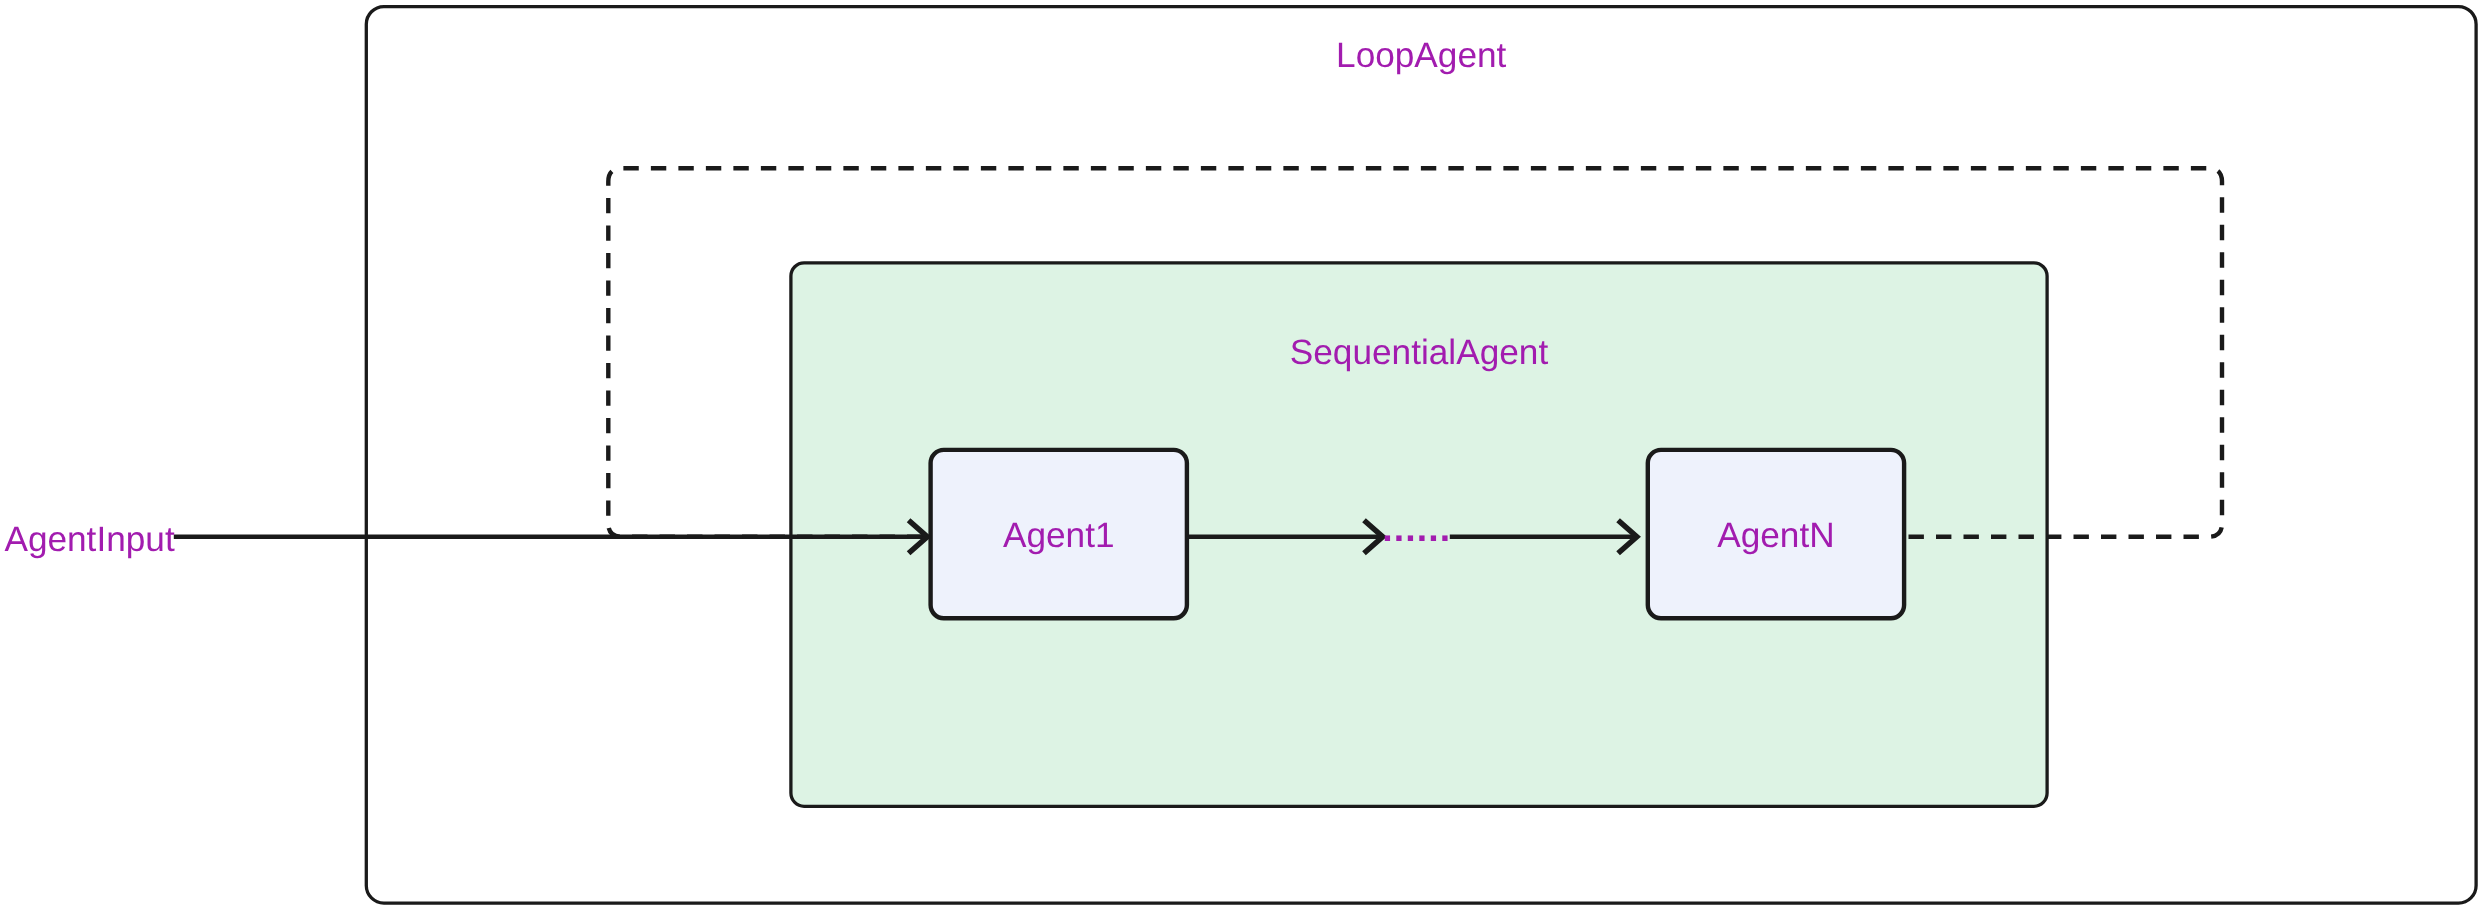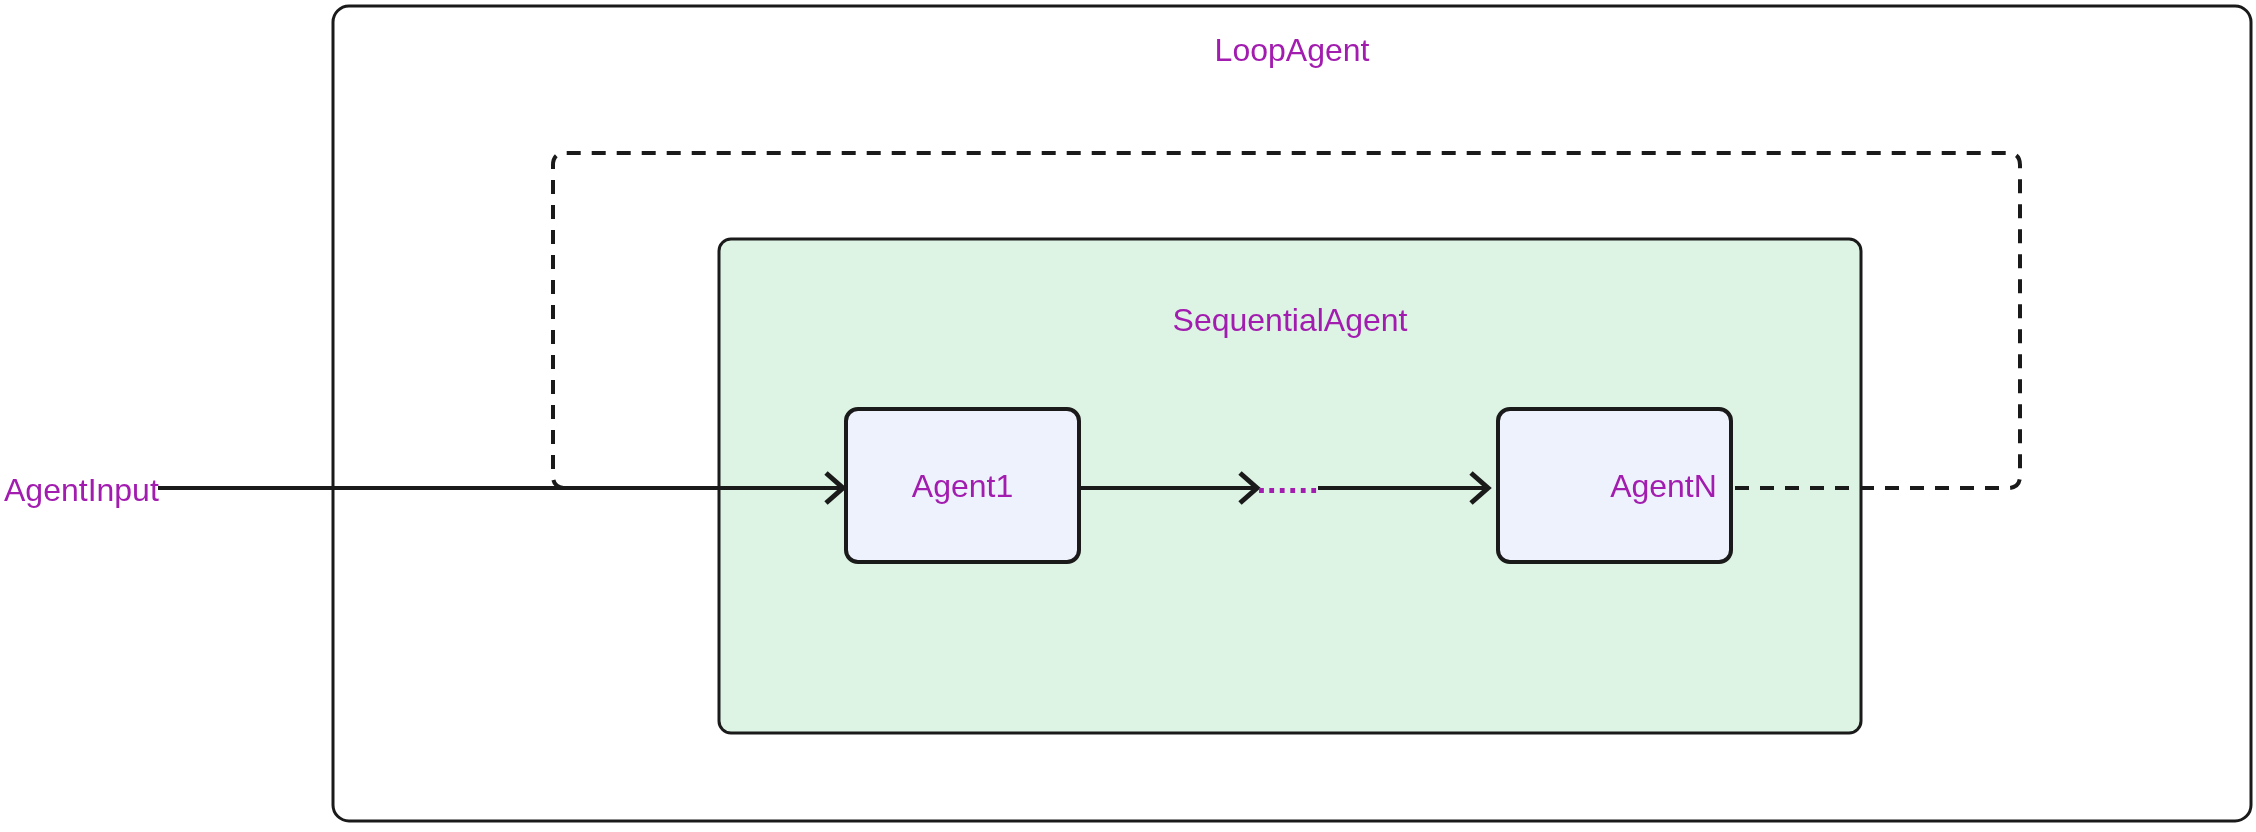--- a/index.html
+++ b/index.html
@@ -66,17 +66,17 @@
   </svg>
 
   <div class="label title-row" style="left:333px; top:30px; width:1918px;">LoopAgent</div>
 
   <div class="label title-row" style="left:719px; top:280px; width:1142px;margin-top:20px;">SequentialAgent</div>
 
   <div class="label" style="left:4px; top:470px;">AgentInput</div>
 
   <div class="label centered" style="left:846px; top:409px; width:233px; height:153px;">Agent1</div>
 
-  <div class="label centered" style="left:1547px; top:409px; width:233px; height:153px;">AgentN</div>
+  <div class="label centered" style="left:1498px; top:409px; width:233px; height:153px;">AgentN</div>
 
   <div class="label" style="left:1248px; top:461px; width:80px; text-align:center; font-size:34px; font-weight:bold; letter-spacing:1px;">......</div>
 
 </div>
 
 </body></html>

